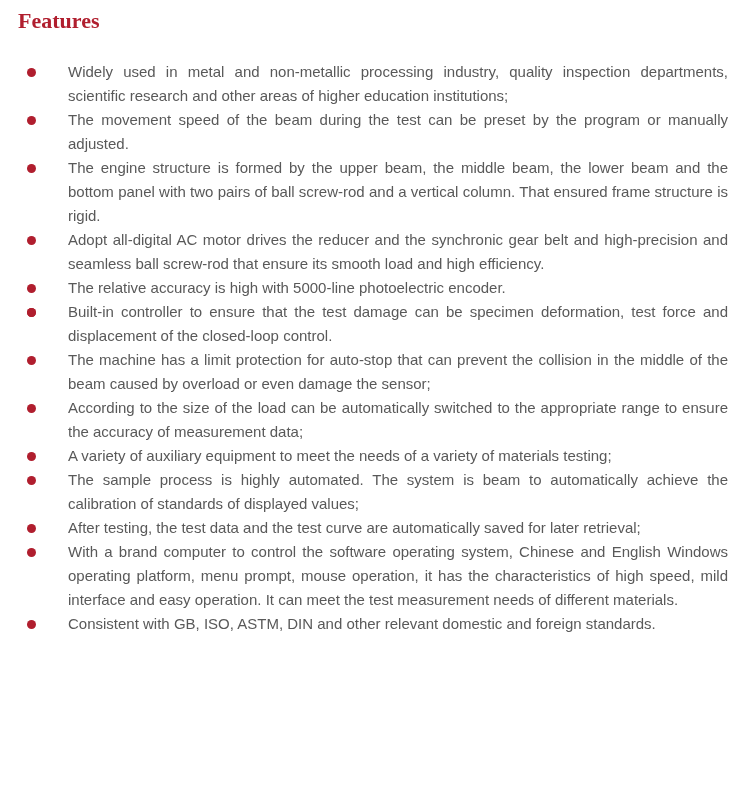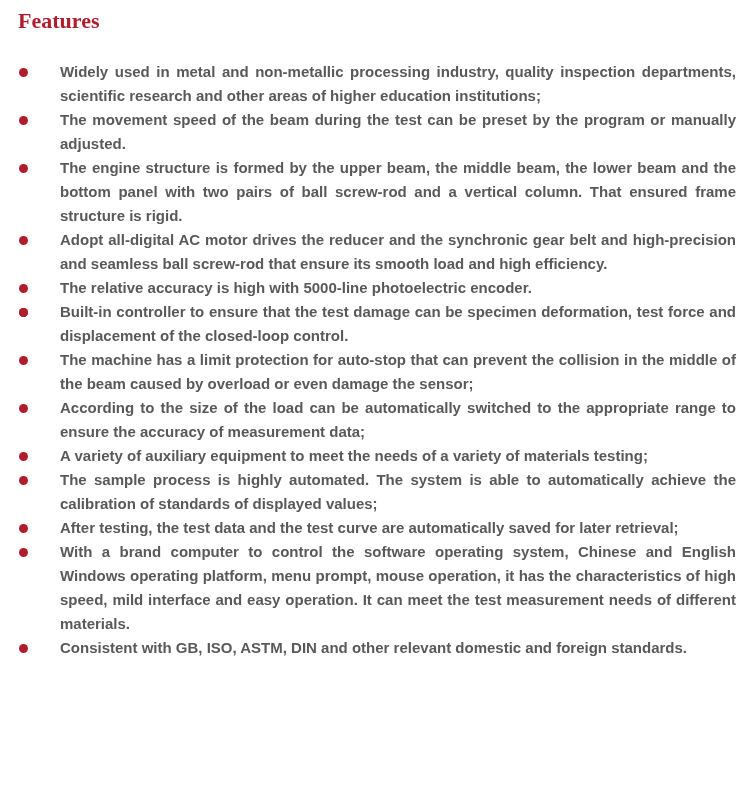--- a/index.html
+++ b/index.html
@@ -26,23 +26,22 @@
   .features-title {
     font-family: "Liberation Serif", serif;
     font-weight: bold;
     font-size: 22px;
     line-height: 26px;
     color: var(--accent);
     margin: 2px 0 26px 18px;
   }
   .features-list {
     list-style: none;
-    margin: 0;
+    margin: 8px;
     padding: 0;
-    font-weight: bold;
   }
   .feature-item {
     position: relative;
     padding-left: 60px;
     padding-right: 14px;
     font-size: 15px;
     line-height: 24px;
     color: var(--body-text);
     text-align: justify;
     text-justify: inter-word;
@@ -66,18 +65,18 @@
       <li class="feature-item"><span class="bullet"></span><span>Widely used in metal and non-metallic processing industry, quality inspection departments, scientific research and other areas of higher education institutions;</span></li>
       <li class="feature-item"><span class="bullet"></span><span>The movement speed of the beam during the test can be preset by the program or manually adjusted.</span></li>
       <li class="feature-item"><span class="bullet"></span><span>The engine structure is formed by the upper beam, the middle beam, the lower beam and the bottom panel with two pairs of ball screw-rod and a vertical column. That ensured frame structure is rigid.</span></li>
       <li class="feature-item"><span class="bullet"></span><span>Adopt all-digital AC motor drives the reducer and the synchronic gear belt and high-precision and seamless ball screw-rod that ensure its smooth load and high  efficiency.</span></li>
       <li class="feature-item"><span class="bullet"></span><span>The relative accuracy is high with 5000-line photoelectric encoder.</span></li>
       <li class="feature-item"><span class="bullet"></span></li>
       <li class="feature-item"><span class="bullet"></span><span>Built-in controller to ensure that the test damage can be specimen deformation, test force and displacement of the closed-loop control.</span></li>
       <li class="feature-item"><span class="bullet"></span><span>The machine has a limit protection for auto-stop that can prevent the collision in the middle of the beam caused by overload or even damage the sensor;</span></li>
       <li class="feature-item"><span class="bullet"></span><span>According to the size of the load can be automatically switched to the appropriate range to ensure the accuracy of measurement data;</span></li>
       <li class="feature-item"><span class="bullet"></span><span>A variety of auxiliary equipment to meet the needs of a variety of materials testing;</span></li>
-      <li class="feature-item"><span class="bullet"></span><span>The sample process is highly automated. The system is able to automatically achieve the calibration of standards of displayed values;</span></li>
+      <li class="feature-item"><span class="bullet"></span><span>The sample process is highly automated. The system is beam to automatically achieve the calibration of standards of displayed values;</span></li>
       <li class="feature-item"><span class="bullet"></span><span>After testing, the test data and the test curve are automatically saved for later retrieval;</span></li>
       <li class="feature-item"><span class="bullet"></span><span>With a brand computer to control the software operating system, Chinese and English Windows operating platform, menu prompt, mouse operation, it has the characteristics of high speed, mild interface and easy operation. It can meet the test measurement needs of different materials.</span></li>
       <li class="feature-item"><span class="bullet"></span><span>Consistent with GB, ISO, ASTM, DIN and other relevant domestic and foreign standards.</span></li>
     </ul>
 </div>
 
 </body></html>

